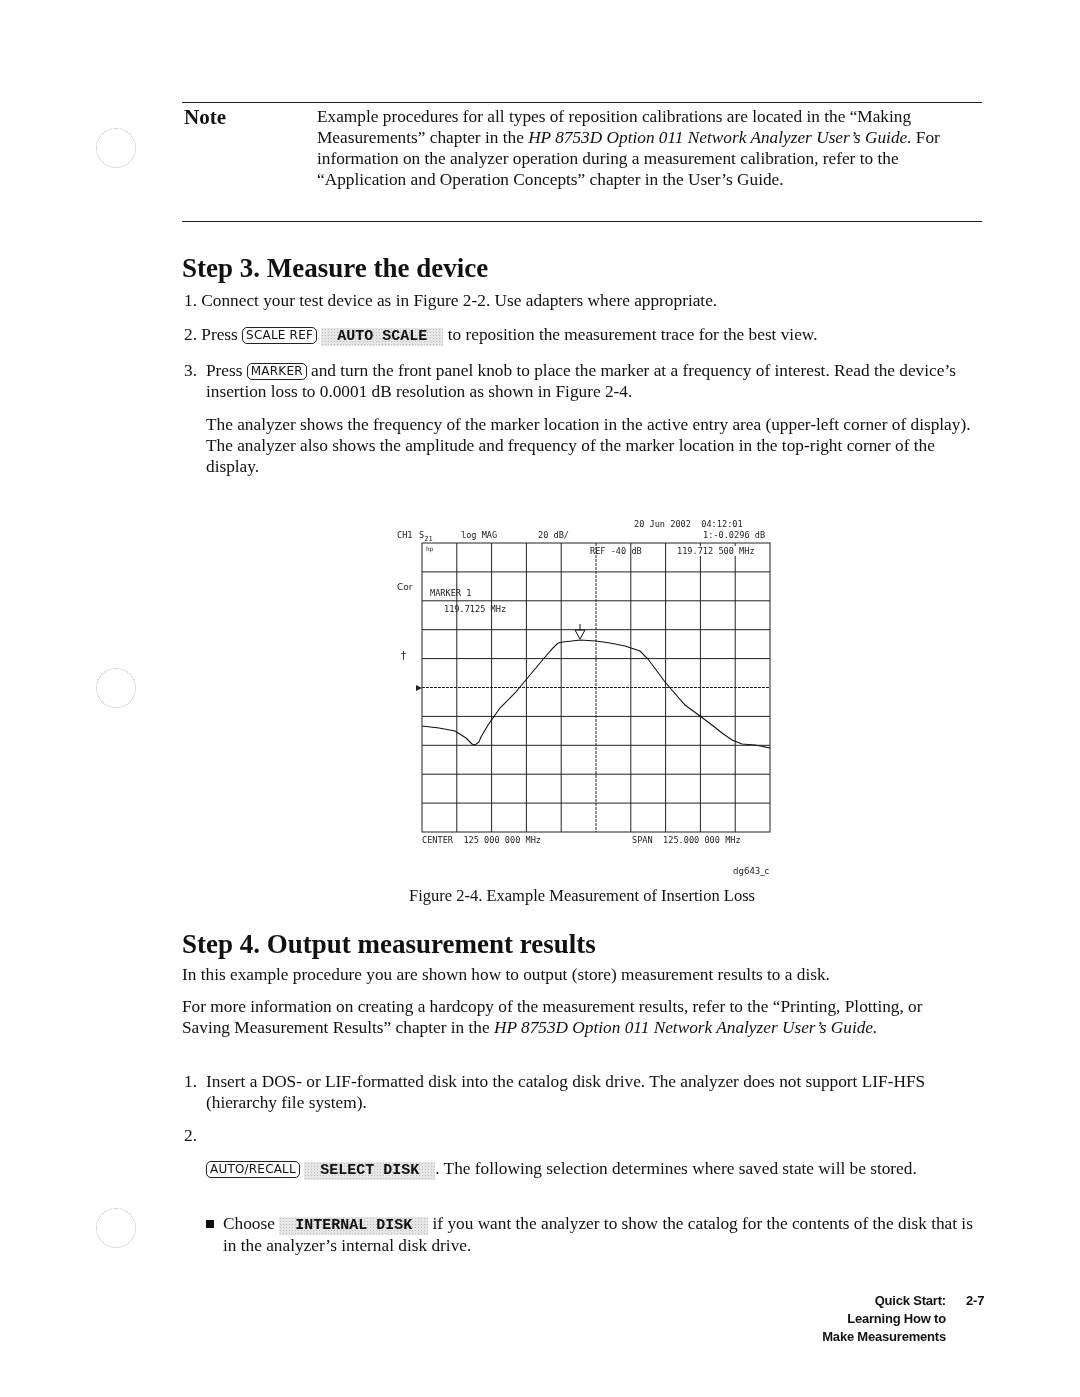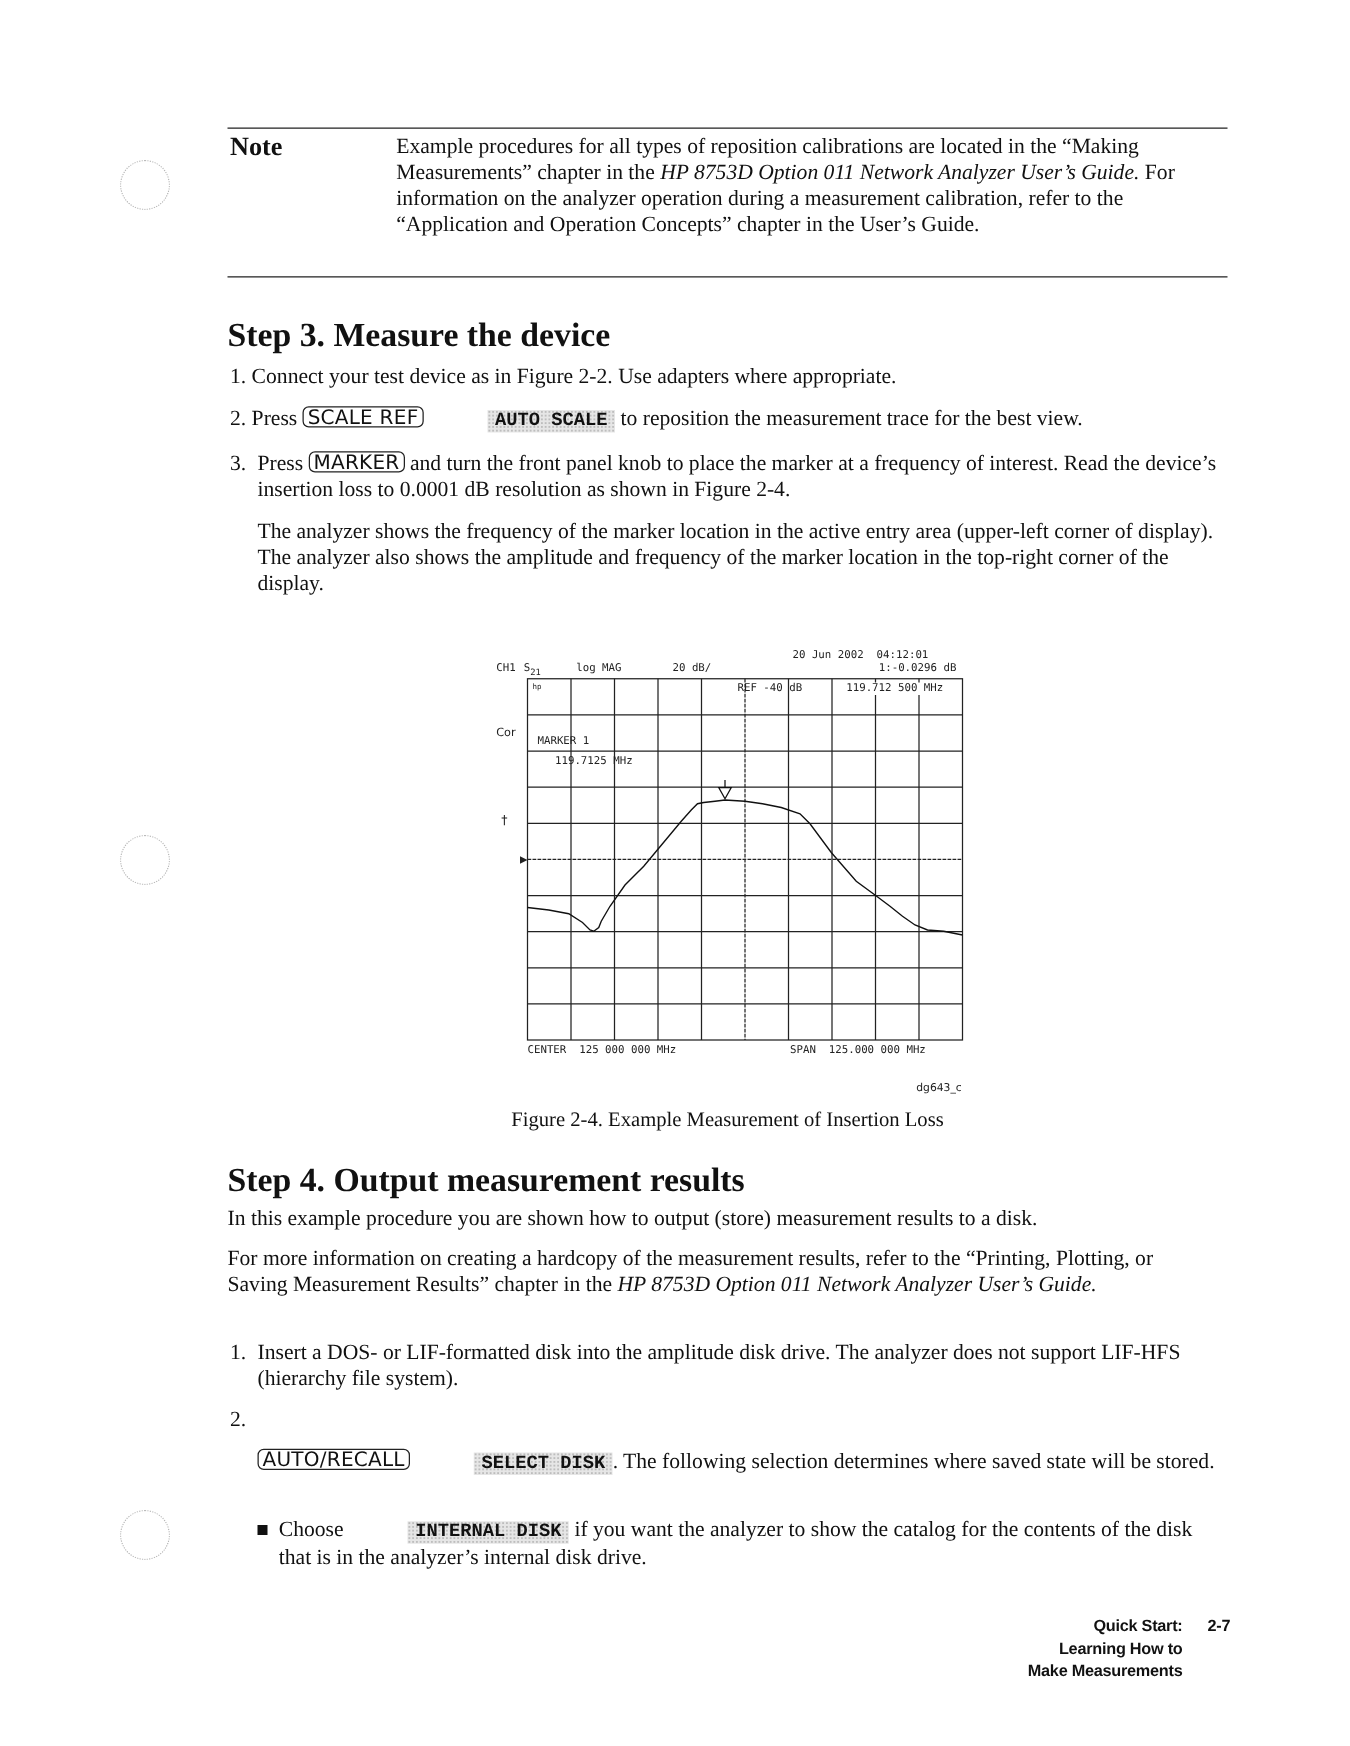--- a/index.html
+++ b/index.html
@@ -7,27 +7,27 @@
          font-family: "Liberation Serif", "DejaVu Serif", serif; color: #111; }
   .abs { position: absolute; }
   .hole { position: absolute; width: 38px; height: 38px; border-radius: 50%;
           border: 1px dotted #b8b8b8; }
   .rule { position: absolute; left: 182px; width: 800px; height: 0; border-top: 1.6px solid #222; }
   .note-label { left: 184px; top: 105px; font-size: 21px; font-weight: bold; }
   .note-body { left: 317px; top: 106px; width: 665px; font-size: 17.3px; line-height: 21px; }
   .h2 { font-size: 27px; font-weight: bold; left: 182px; }
   .p { font-size: 17.3px; line-height: 21px; }
   .key { display: inline-block; font-family: "DejaVu Sans", "Liberation Sans", sans-serif;
-         font-size: 16px; border: 1.3px solid #222; border-radius: 5px; padding: 0 3px;
+         font-size: 12px; border: 1.3px solid #222; border-radius: 5px; padding: 0 3px;
          line-height: 15px; vertical-align: 1px; letter-spacing: 0.2px; }
   .soft { display: inline-block; font-family: "Liberation Mono", "DejaVu Sans Mono", monospace;
-          font-weight: bold; font-size: 15px; padding: 0 6px; line-height: 18px;
+          font-weight: bold; font-size: 15px; padding: 0 16px; line-height: 18px;
           background-color: #e6e6e6;
           background-image: radial-gradient(#bdbdbd 0.7px, transparent 0.8px);
-          background-size: 3px 3px; margin-left: 47px; }
+          background-size: 3px 3px; }
   i { font-style: italic; }
   .fig-text { font-family: "DejaVu Sans Mono", "Liberation Mono", monospace; font-size: 8.6px;
               color: #222; white-space: pre; position: absolute; }
   .caption { left: 182px; width: 800px; text-align: center; top: 886px; font-size: 16.5px; font-weight: normal; }
   .footer { font-family: "Liberation Sans", "DejaVu Sans", sans-serif; font-weight: bold;
             font-size: 13px; letter-spacing: -0.2px; text-align: right; line-height: 18px; }
 </style>
 </head>
 <body>
 
@@ -111,21 +111,21 @@
 
 <div class="abs caption">Figure 2-4. Example Measurement of Insertion Loss</div>
 
 <div class="abs h2" style="top:929px;">Step 4. Output measurement results</div>
 <div class="abs p" style="left:182px; top:964px; width:800px;">In this example procedure you are shown how to output (store) measurement results to a disk.</div>
 <div class="abs p" style="left:182px; top:996px; width:780px;"><span>For more information on creating a hardcopy of the measurement results, refer to the “Printing, Plotting, or Saving Measurement Results” chapter in the </span><i>HP 8753D Option 011 Network Analyzer User’s Guide.</i></div>
 
 <div class="abs p" style="left:184px; top:1071px; width:780px;">
   <div style="display:flex;">
       <span style="width:22px; flex:none;">1.</span>
-      <span>Insert a DOS- or LIF-formatted disk into the amplitude disk drive. The analyzer does not support LIF-HFS (hierarchy file system).</span>
+      <span>Insert a DOS- or LIF-formatted disk into the catalog disk drive. The analyzer does not support LIF-HFS (hierarchy file system).</span>
     </div>
 </div>
 <div class="abs p" style="left:184px; top:1125px; width:780px;">
   <div style="display:flex;">
       <span style="width:22px; flex:none;">2.</span>
     </div>
 </div>
 
 <div class="abs p" style="left:206px; top:1158px; width:770px;">
   <span class="key">AUTO/RECALL</span>&nbsp;<span class="soft">SELECT DISK</span><span>. The following selection determines where saved state will be stored.</span>

